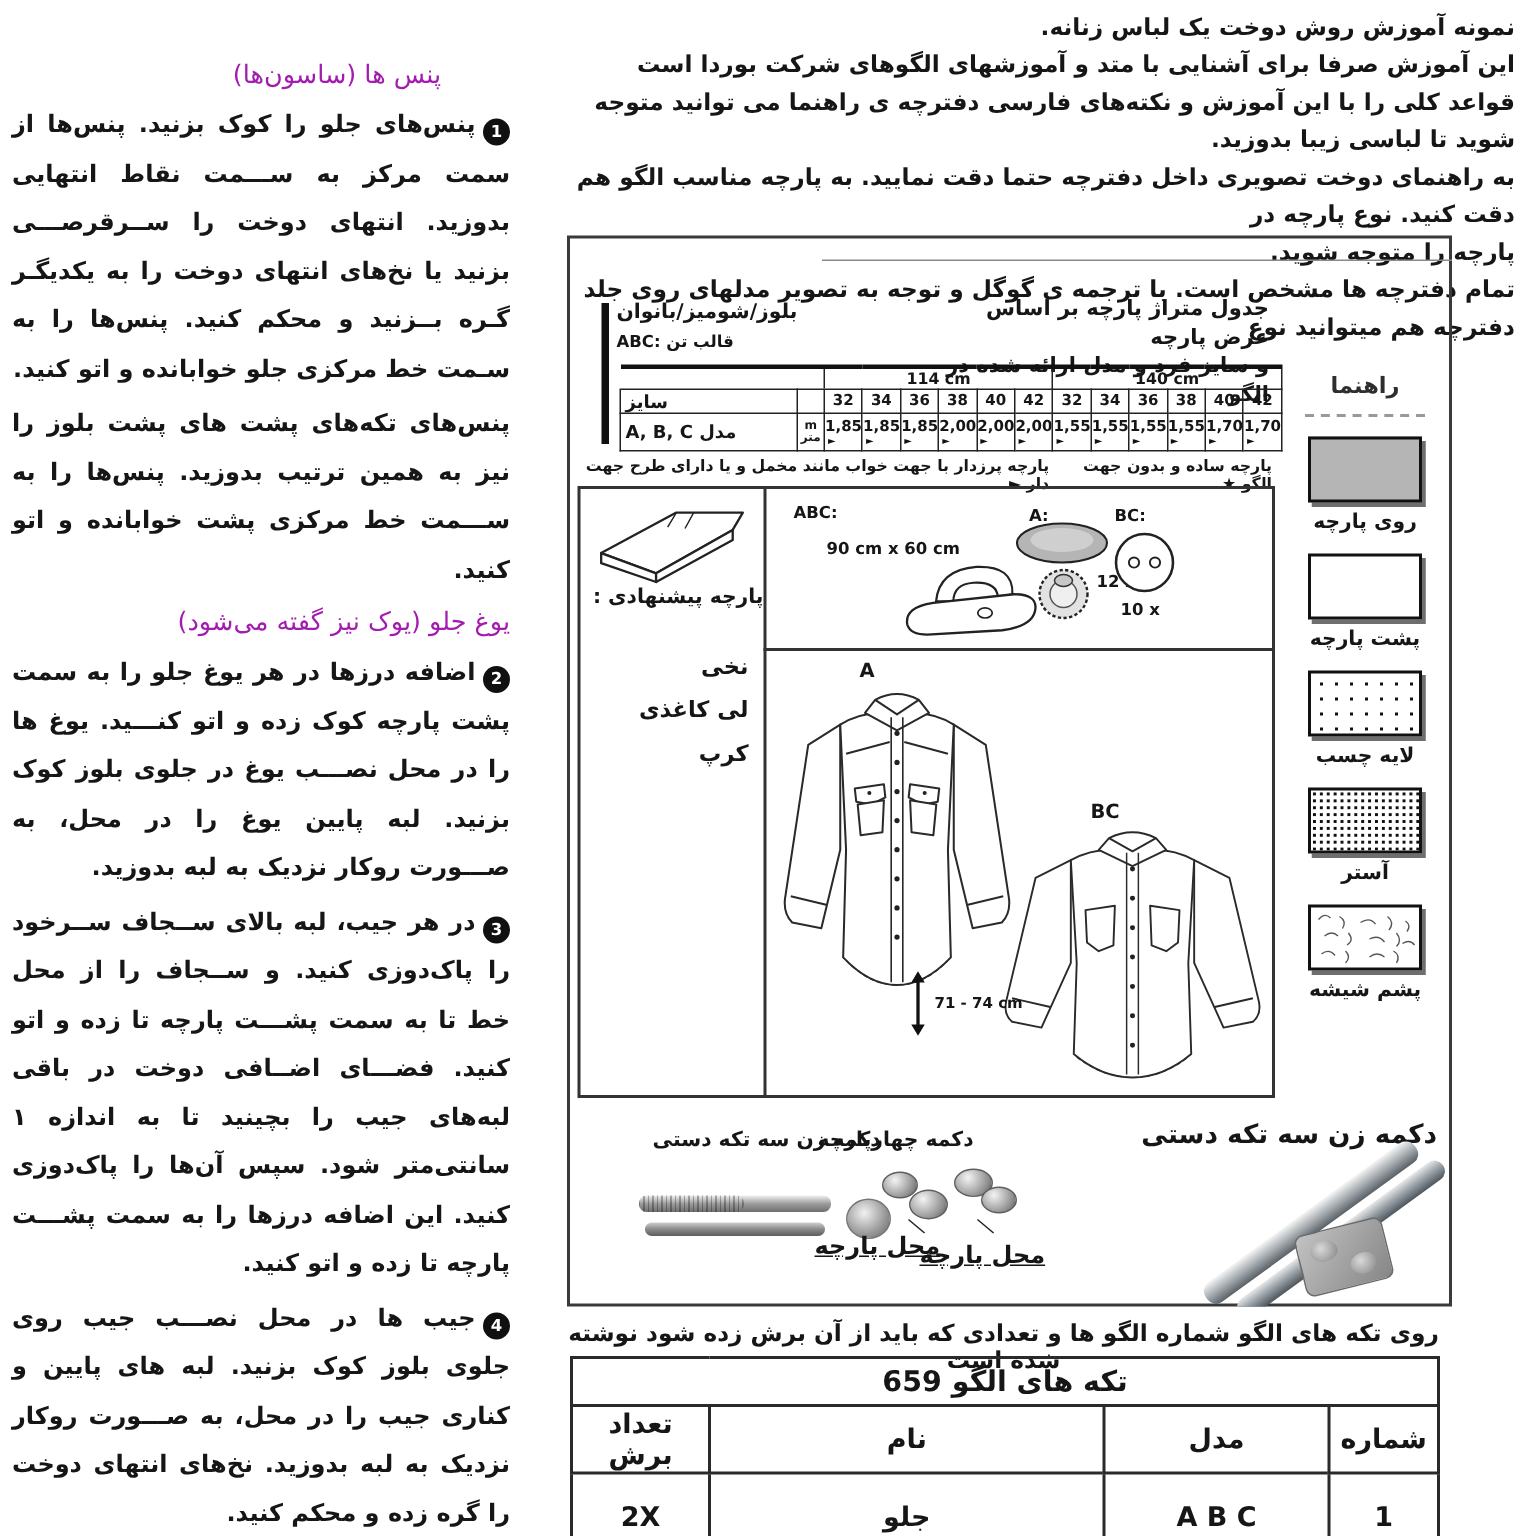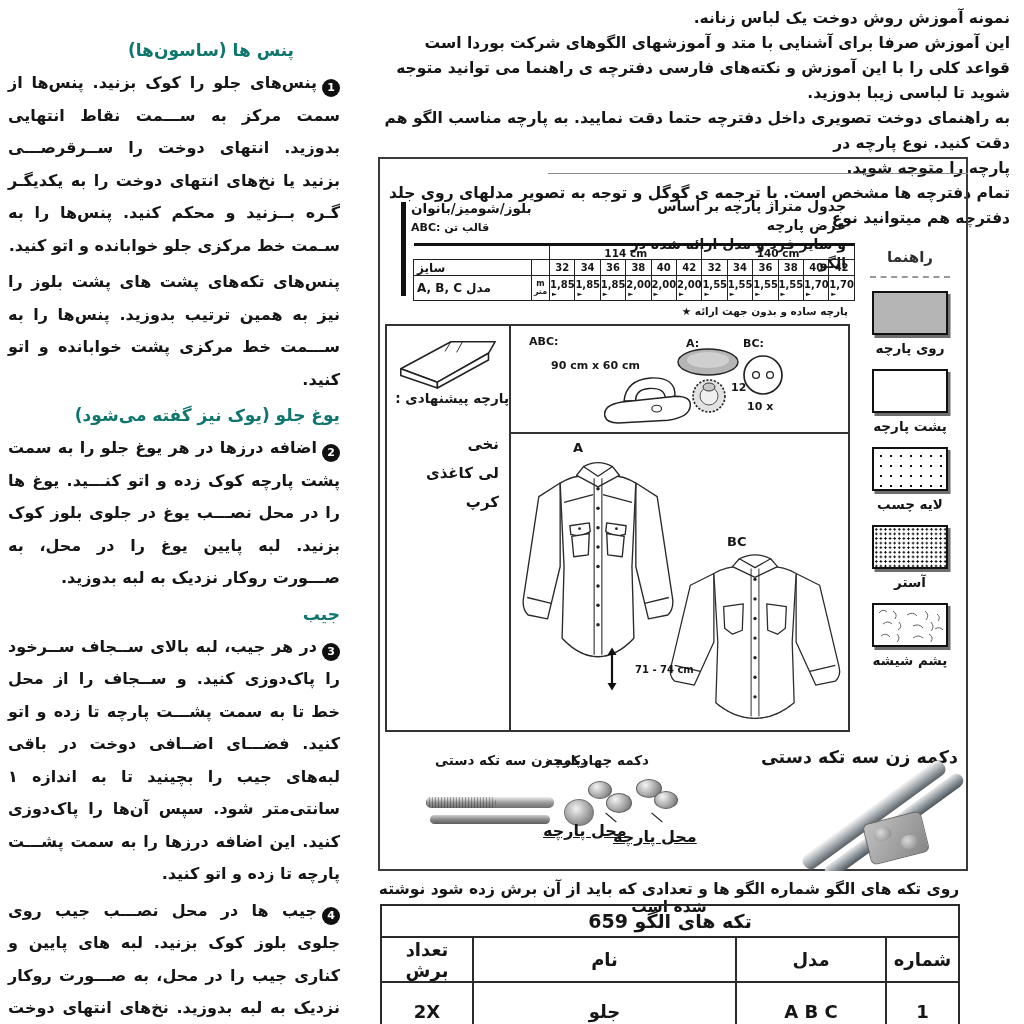--- a/index.html
+++ b/index.html
@@ -10,21 +10,21 @@
   }
   .abs { position:absolute; }
 
   
   .intro { top:6px; right:14px; width:636px; direction:rtl; text-align:right;
            font-size:15.5px; line-height:25px; }
 
   
   .leftcol { top:32px; left:8px; width:332px; direction:rtl; font-size:16px;
              line-height:32.5px; text-align:justify; }
-  .leftcol h2 { font-size:17px; line-height:30px; color:#0f766e; font-weight:bold;
+  .leftcol h2 { font-size:17px; line-height:30px; color:#a21caf; font-weight:normal;
                 text-align:right; margin:3px 0 2px 0; }
   .leftcol h2.h-darts { padding-right:0; text-align:right; direction:rtl; margin-right:46px; }
   .leftcol p.step { margin:0 0 4px 0; }
   .badge { display:inline-flex; width:18px; height:18px; border-radius:50%;
            background:#101010; color:#fff; font-size:11px; line-height:18px;
            align-items:center; justify-content:center; margin-left:5px;
            vertical-align:-3px; }
 
   
   .figure { left:378px; top:157px; width:590px; height:714px; border:2px solid #3a3a3a; }
@@ -57,21 +57,21 @@
   .hdiv { left:122px; right:0; top:106px; border-top:2px solid #333; }
   .mleft { left:0; top:0; width:122px; height:100%; }
   .sugg { top:64px; width:100%; direction:rtl; text-align:right; padding-left:2px;
           font-size:13.5px; }
   .fablist { top:104px; right:10px; direction:rtl; text-align:right; font-size:15px;
              line-height:29px; }
   .mrt { left:124px; top:0; right:0; height:106px; }
   .lab-lat { font-size:11px; direction:ltr; }
   .views { left:124px; top:108px; right:0; bottom:0; }
   .vlabel { font-size:13px; }
-  .measure { display:flex; align-items:center; gap:16px; direction:ltr; }
+  .measure { display:flex; align-items:center; gap:4px; direction:ltr; }
   .measure .mtxt { font-size:10px; }
 
   
   .legend { left:472px; top:0; width:116px; text-align:center; }
   .legend .ltitle { margin-top:89px; font-size:15px; color:#2e2e2e; direction:rtl; }
   .legend .dash { width:80px; margin:10px auto 0; border-top:2px dashed #999; }
   .sw { width:76px; height:44px; margin:13px auto 5px; border:2px solid #111;
         background:#fff; box-shadow:2.5px 3px 0 #6e6e6e; position:relative; overflow:hidden; }
   .sw.gray { background:#b5b5b5; }
   .sw.dots { background-image:radial-gradient(circle,#111 1.1px,transparent 1.3px);
@@ -126,21 +126,20 @@
   <div>پارچه را متوجه شوید.</div>
   <div>تمام دفترچه ها مشخص است. با ترجمه ی گوگل و توجه به تصویر مدلهای روی جلد دفترچه هم میتوانید نوع</div>
 </div>
 
 <div class="abs leftcol">
   <h2 class="h-darts">پنس ها (ساسون‌ها)</h2>
   <p class="step"><span class="badge">1</span><span>پنس‌های جلو را کوک بزنید. پنس‌ها از سمت مرکز به ســـمت نقاط انتهایی بدوزید. انتهای دوخت را ســرقرصـــی بزنید یا نخ‌های انتهای دوخت را به یکدیگـر گـره بــزنید و محکم کنید. پنس‌ها را به سـمت خط مرکزی جلو خوابانده و اتو کنید.</span></p>
   <p class="step"><span>پنس‌های تکه‌های پشت های پشت بلوز را نیز به همین ترتیب بدوزید. پنس‌ها را به ســـمت خط مرکزی پشت خوابانده و اتو کنید.</span></p>
   <h2>یوغ جلو (یوک نیز گفته می‌شود)</h2>
   <p class="step"><span class="badge">2</span><span>اضافه درزها در هر یوغ جلو را به سمت پشت پارچه کوک زده و اتو کنـــید. یوغ ها را در محل نصـــب یوغ در جلوی بلوز کوک بزنید. لبه پایین یوغ را در محل، به صـــورت روکار نزدیک به لبه بدوزید.</span></p>
-  <h2>جیب</h2>
   <p class="step"><span class="badge">3</span><span>در هر جیب، لبه بالای ســجاف ســرخود را پاک‌دوزی کنید. و ســجاف را از محل خط تا به سمت پشـــت پارچه تا زده و اتو کنید. فضـــای اضــافی دوخت در باقی لبه‌های جیب را بچینید تا به اندازه ۱ سانتی‌متر شود. سپس آن‌ها را پاک‌دوزی کنید. این اضافه درزها را به سمت پشـــت پارچه تا زده و اتو کنید.</span></p>
   <p class="step"><span class="badge">4</span><span>جیب ها در محل نصـــب جیب روی جلوی بلوز کوک بزنید. لبه های پایین و کناری جیب را در محل، به صـــورت روکار نزدیک به لبه بدوزید. نخ‌های انتهای دوخت را گره زده و محکم کنید.</span></p>
 
 </div>
 
 <div class="abs figure">
 
   <div class="abs toprule"></div>
 
   <div class="abs gbar"></div>
@@ -233,21 +232,22 @@
           </td>
       <td>
             <div class="vv">1,70</div>
             <div class="va">►</div>
           </td>
     </tr>
   </tbody>
     </table>
 
   <div class="abs ynotes">
-    <span>پارچه ساده و بدون جهت ارائه ★</span>
+    <span>پارچه ساده و بدون جهت الگو ★</span>
+    <span>پارچه پرزدار با جهت خواب مانند مخمل و یا دارای طرح جهت دار ►</span>
   </div>
 
   <div class="abs mbox">
     <div class="abs vdiv"></div>
     <div class="abs hdiv"></div>
 
     <div class="abs mleft">
       <svg class="abs" style="left:8px;top:6px" width="106" height="58" viewBox="0 0 110 60">
         <g fill="#fff" stroke="#222" stroke-width="1.6" stroke-linejoin="round">
           <path d="M6 38 L58 10 L104 10 L97 22 L44 52 Z"></path>

